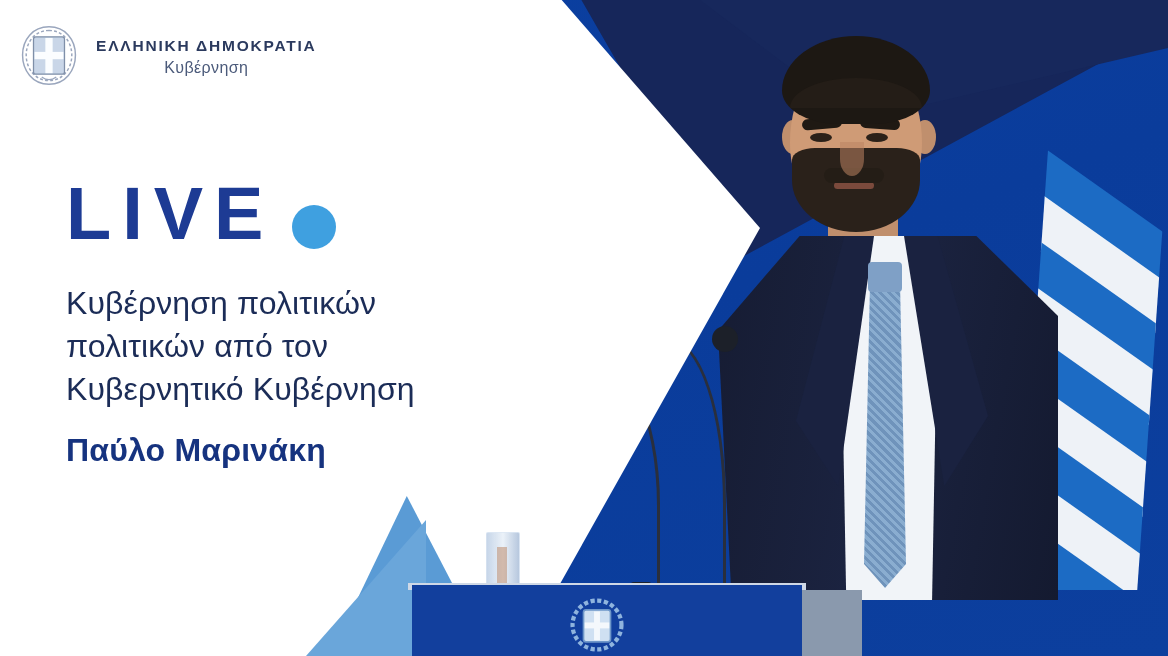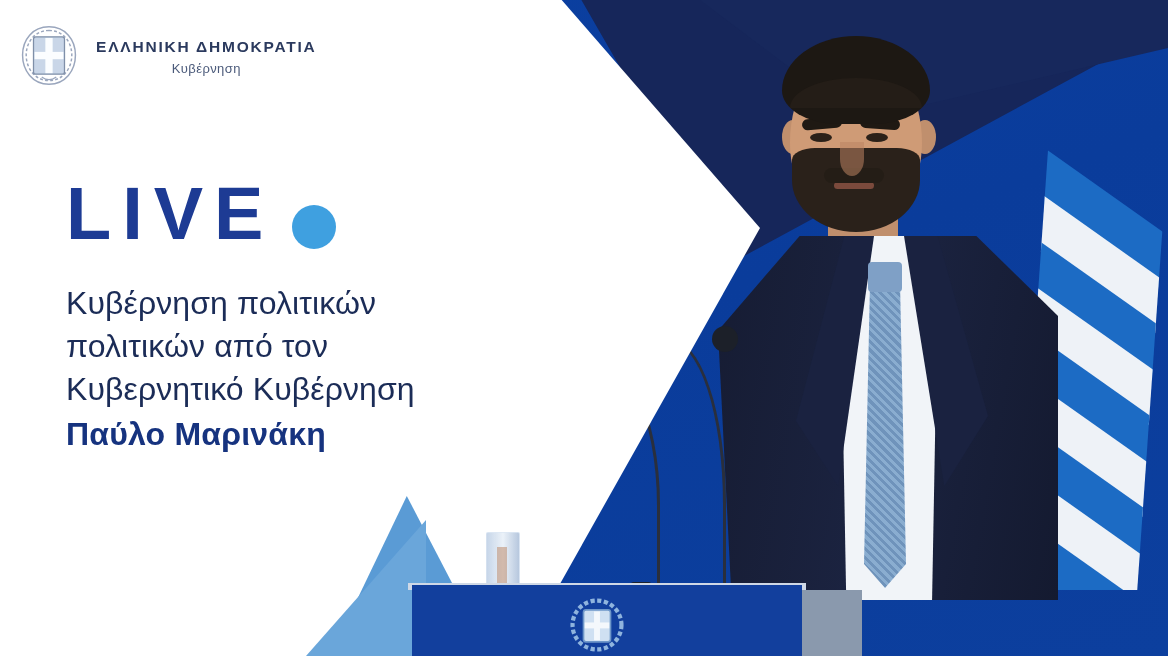--- a/index.html
+++ b/index.html
@@ -159,35 +159,35 @@
   .glass:after { content:""; position:absolute; left:10px; top:14px; width:10px;
            height:42px; background:rgba(190,140,110,.55); }
 
   
   .gov-header { position:absolute; left:18px; top:24px;
                 display:flex; align-items:center; gap:16px; }
   .gov-emblem { width:62px; height:64px; flex:0 0 auto; }
   .gov-titles { padding-top:2px;text-align:center; }
   .gov-line1 { font-size:15.5px; font-weight:700; letter-spacing:1.8px;
                color:#2b3a5e; line-height:1.1; }
-  .gov-line2 { font-size:13px; font-weight:400; letter-spacing:.4px;
+  .gov-line2 { font-size:16px; font-weight:400; letter-spacing:.4px;
                color:#4b5a7a; margin-top:5px; }
 
   .live-block { position:absolute; left:66px; top:178px; }
   .live-row { display:flex; align-items:flex-end; }
   .live-word { font-size:74px; font-weight:700; letter-spacing:11px;
                color:#1d3b94; line-height:.96; }
   .live-dot { width:44px; height:44px; border-radius:50%;
               background:#3fa0e0; margin-left:18px; margin-top:8px; }
 
   .headline { position:absolute; left:66px; top:282px; width:470px;
               font-size:32px; font-weight:400; line-height:1.34;
               color:#1b2c57; letter-spacing:.1px; }
   .headline .name { display:block; font-weight:700; color:#16337f;
-              letter-spacing:.2px; margin-top:2px; }
+              letter-spacing:.2px; margin-top:18px; }
 </style>
 </head>
 <body>
 
 <div id="stage">
 
   <div id="photo-area">
 
     <div class="bg-blue"></div>
     <div class="bg-navy-top"></div>

